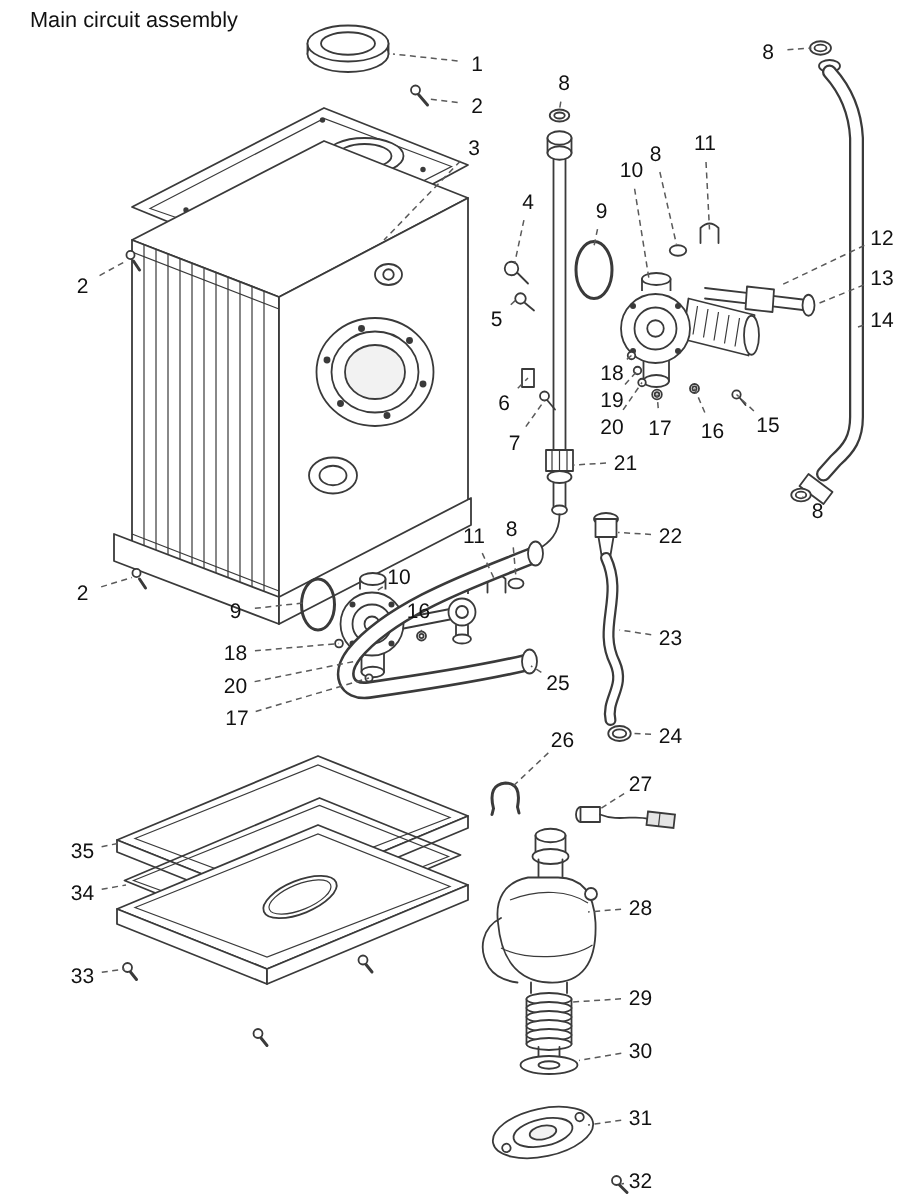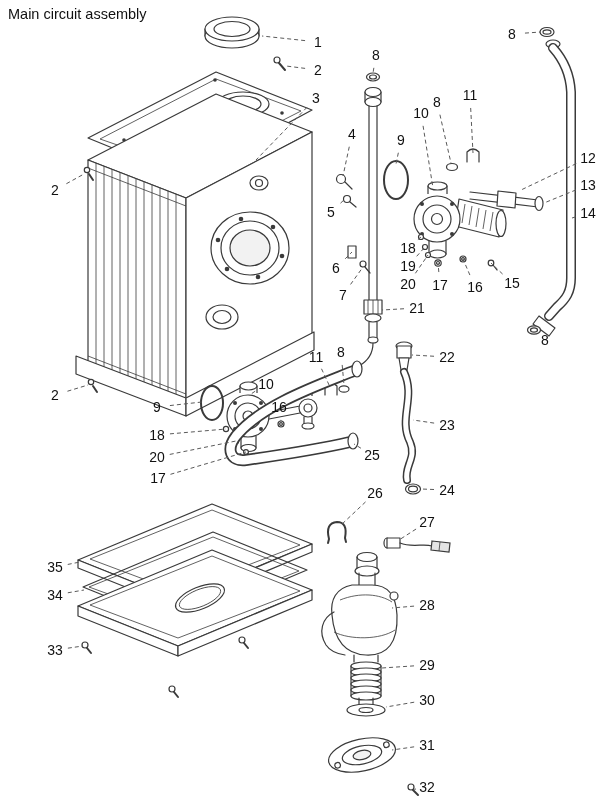--- a/index.html
+++ b/index.html
@@ -1,21 +1,21 @@
 <!DOCTYPE html>
 <html style="--line: #3a3a3a; --label: #111111; --leader: #5a5a5a; --bg: #ffffff;"><head>
 <meta charset="utf-8">
 <style>
   html,body { margin:0; padding:0; background:#fff; }
   .page {
     position:relative; width:600px; height:800px; background:var(--bg,#fff);
     font-family:"Liberation Sans", sans-serif; overflow:hidden;
   }
   .title {
-    position:absolute; left:8px; top:6px; font-size:14.5px; color:var(--label,#111);
+    position:absolute; left:20px; top:6px; font-size:14.5px; color:var(--label,#111);
   }
   svg.diagram { position:absolute; left:0; top:0; }
   .ln  { fill:none; stroke:var(--line,#3a3a3a); stroke-width:1.2; stroke-linejoin:round; stroke-linecap:round; }
   .ln2 { fill:none; stroke:var(--line,#3a3a3a); stroke-width:2;   stroke-linejoin:round; stroke-linecap:round; }
   .thin{ fill:none; stroke:var(--line,#3a3a3a); stroke-width:0.8; }
   .fw  { fill:#fff; stroke:var(--line,#3a3a3a); stroke-width:1.2; stroke-linejoin:round; }
   .fl  { fill:#f2f2f2; stroke:var(--line,#3a3a3a); stroke-width:1.2; }
   .fg  { fill:#e4e4e4; stroke:var(--line,#3a3a3a); stroke-width:1.2; }
   .dk  { fill:var(--line,#3a3a3a); stroke:none; }
   .tubeO { fill:none; stroke:var(--line,#3a3a3a); stroke-width:10; stroke-linecap:round; }

